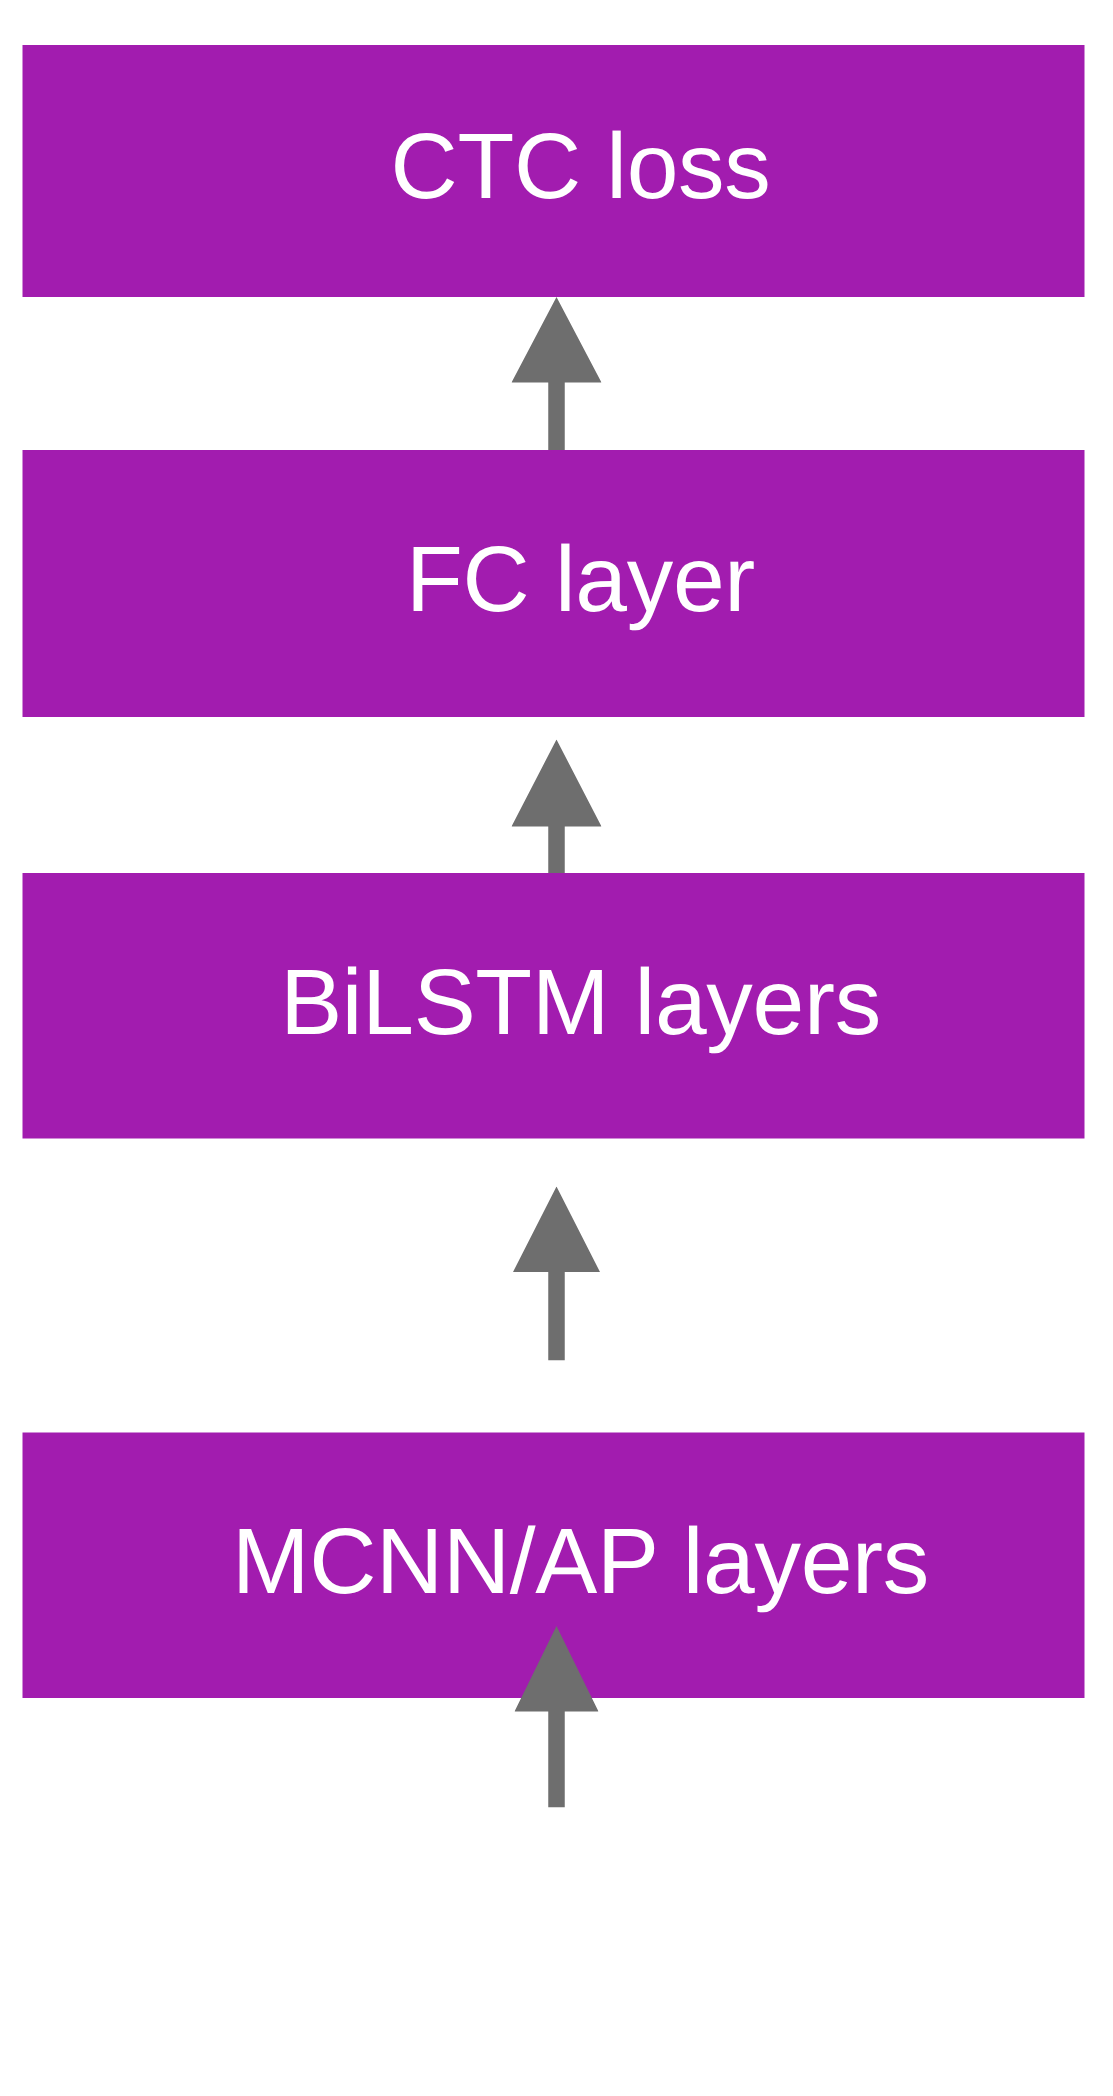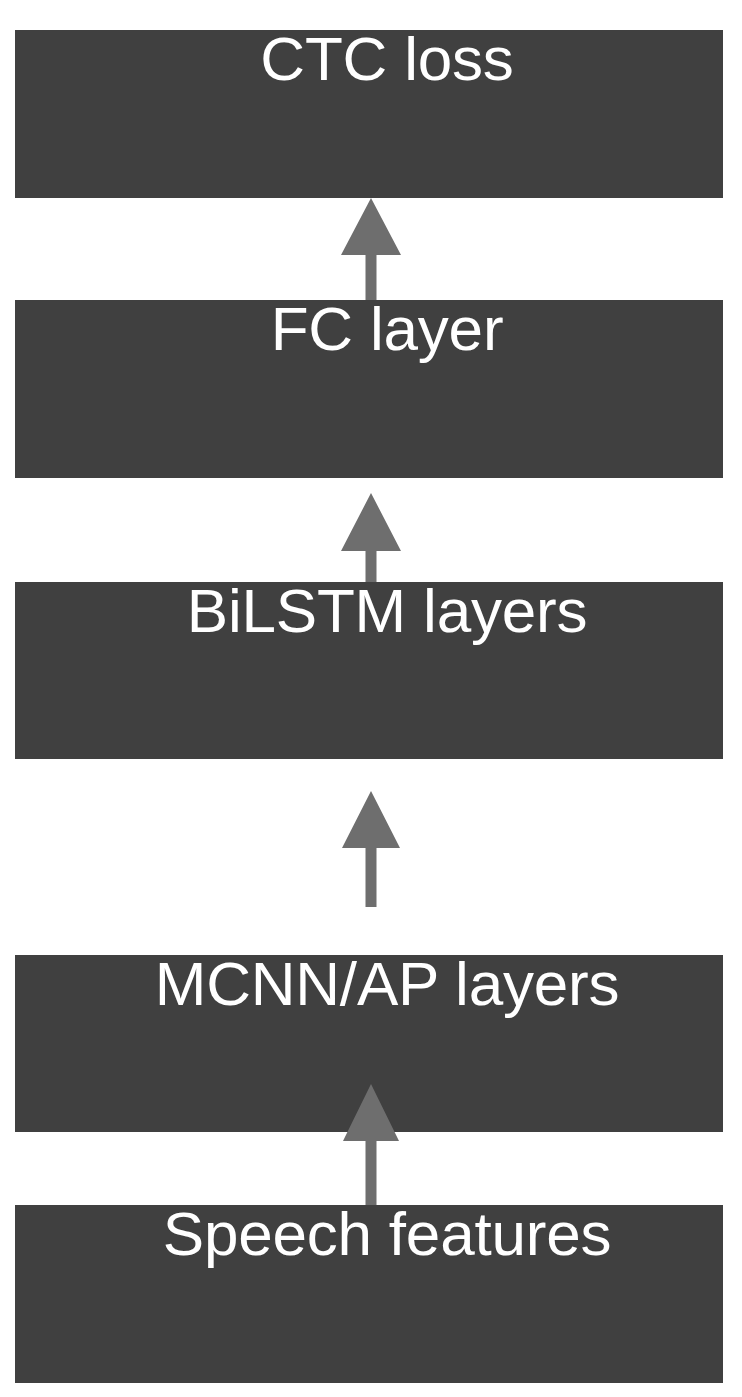--- a/index.html
+++ b/index.html
@@ -15,22 +15,23 @@
     position: relative;
     width: 742px;
     height: 1397px;
     background: #ffffff;
     overflow: hidden;
   }
   .layer-box {
     position: absolute;
     left: 15px;
     width: 708px;
-    background: #404040;
+    background: #a21caf;
     display: flex;
+    align-items: center;
     justify-content: center;
     box-sizing: border-box;
     padding-left: 36px;
   }
   .layer-label {
     color: #ffffff;
     font-family: "Liberation Sans", sans-serif;
     font-size: 62px;
     font-weight: 400;
     line-height: 1;
@@ -86,17 +87,14 @@
   <div class="layer-box" style="top:907px; height:177px;margin-top:48px;">
     <span class="layer-label">MCNN/AP layers</span>
   </div>
 
   <div class="flow-arrow" style="top:1084px; height:121px; width:56px;">
     <svg width="56" height="121" viewBox="0 0 56 121" aria-hidden="true">
       <polygon points="28,0 56,57 33.5,57 33.5,121 22.5,121 22.5,57 0,57" fill="#6e6e6e"></polygon>
     </svg>
   </div>
 
-  <div class="layer-box" style="top:1205px; height:178px;">
-    <span class="layer-label">Speech features</span>
-  </div>
 
 </div>
 
 </body></html>

